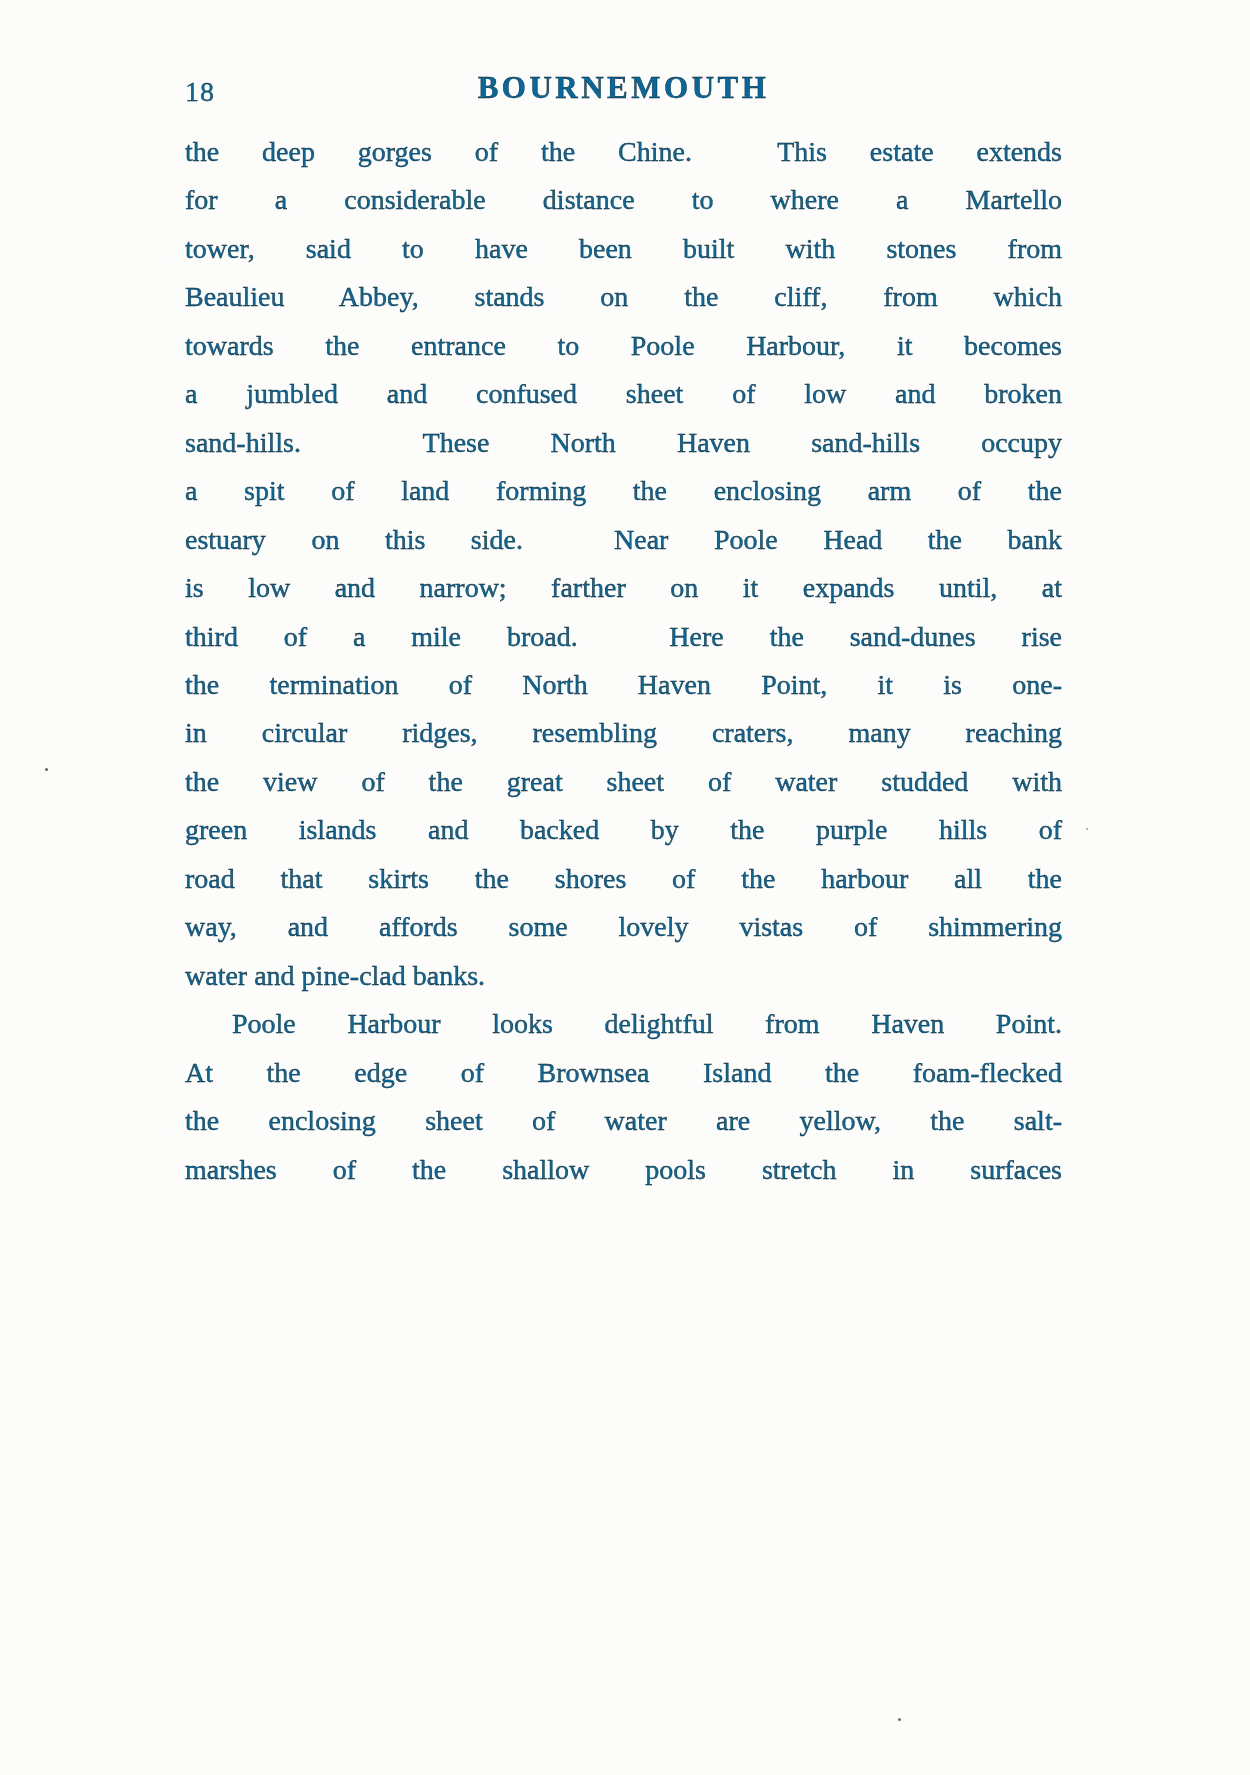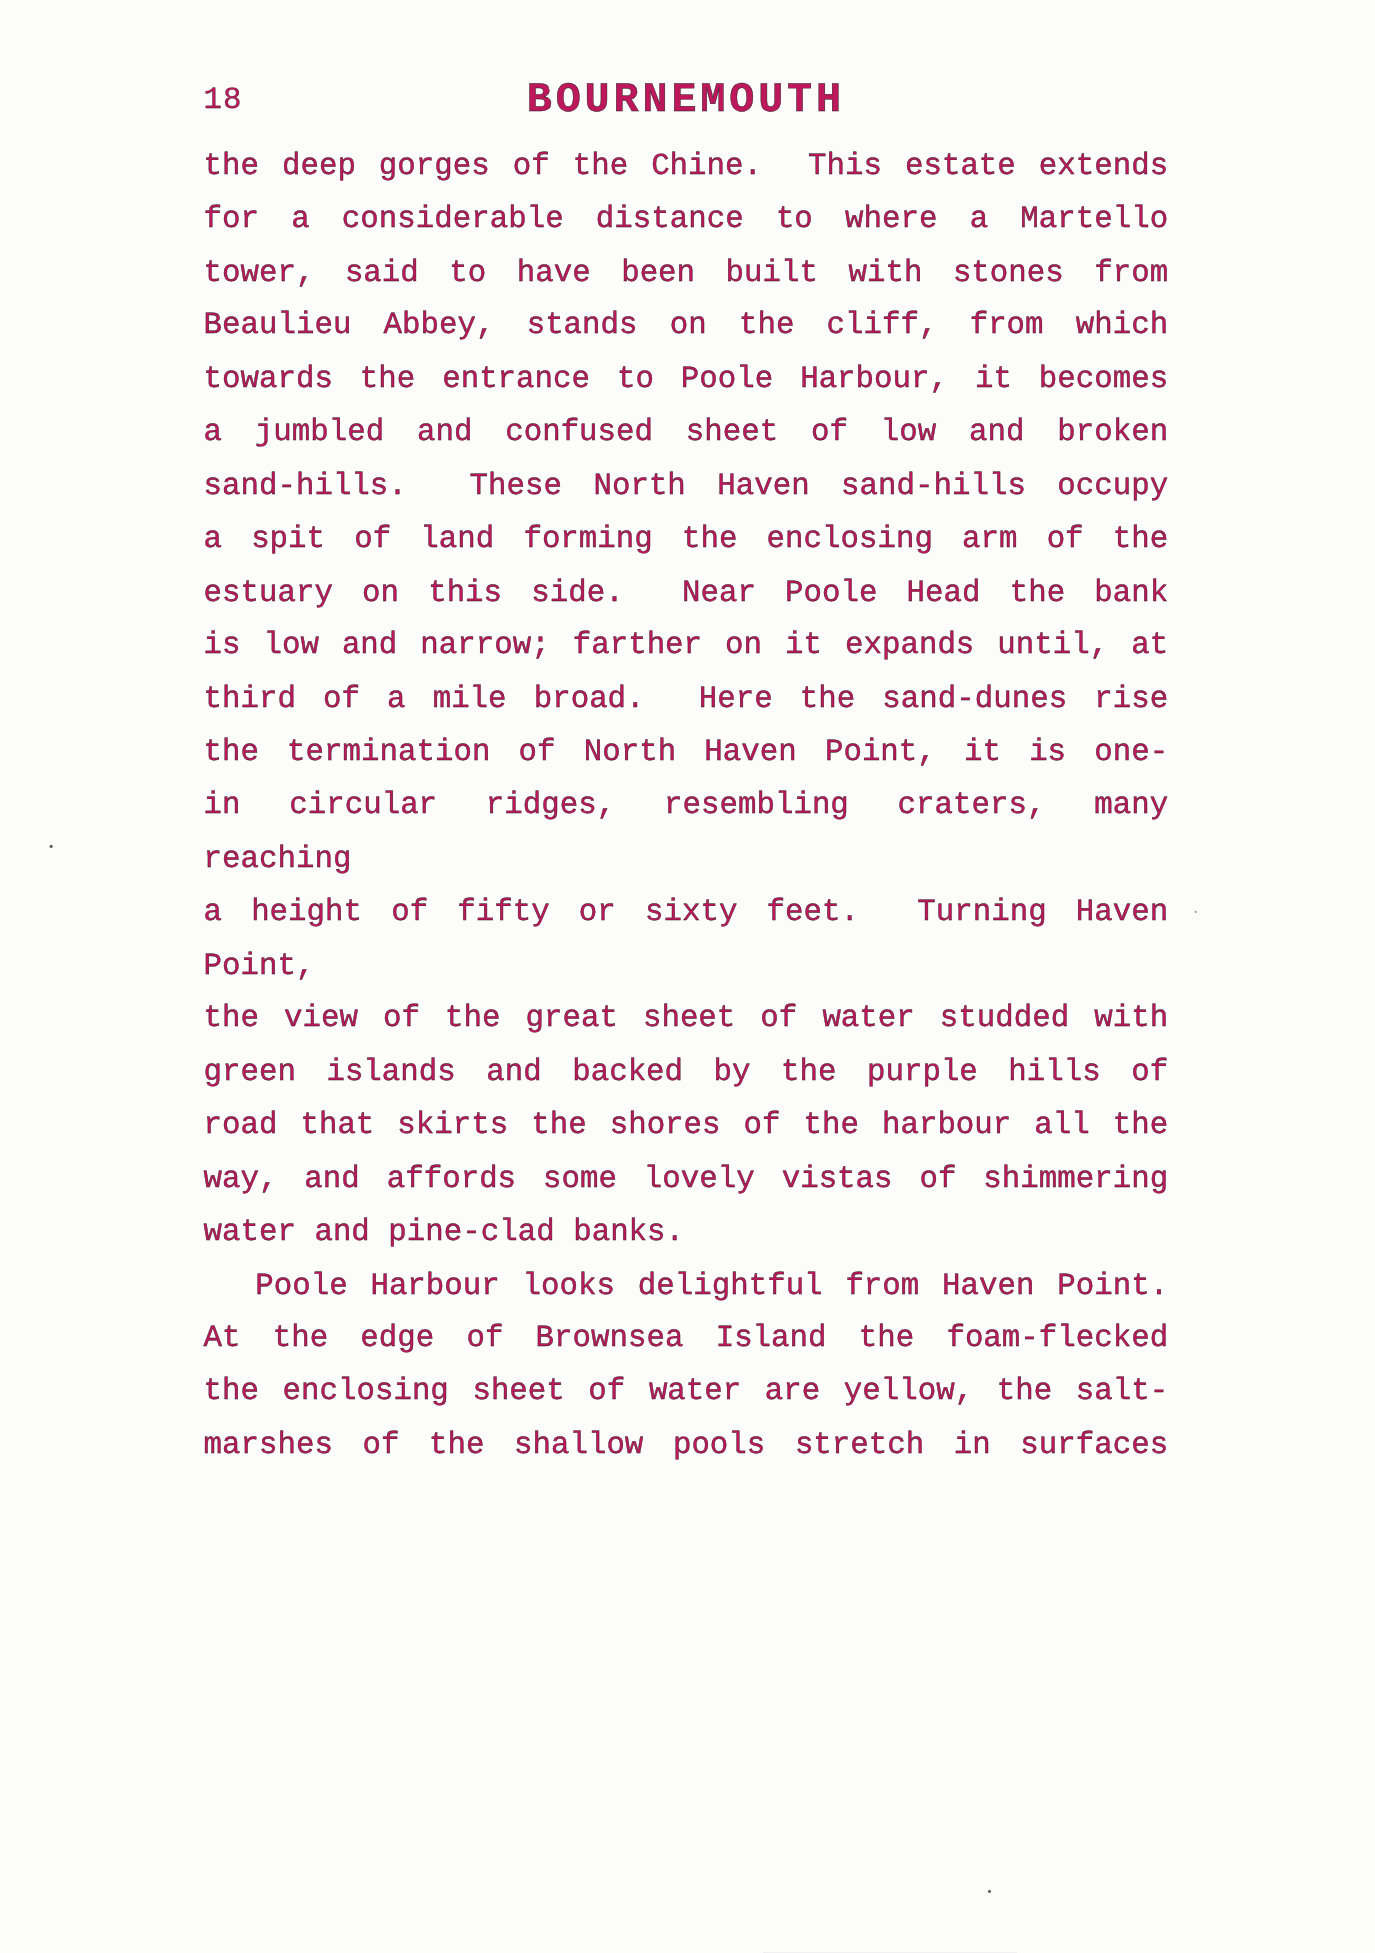--- a/index.html
+++ b/index.html
@@ -6,22 +6,22 @@
     margin: 0;
     padding: 0;
     background: #e8e8e8;
   }
   .page {
     position: relative;
     width: 1250px;
     height: 1775px;
     margin: 0 auto;
     background: #fcfcfb;
-    color: #be185d;
-    font-family: Liberation Mono, monospace;
+    color: #0369a1;
+    font-family: Liberation Serif, serif;
     overflow: hidden;
   }
   .header-row {
     position: absolute;
     left: 185px;
     top: 70px;
     width: 877px;
     height: 44px;
   }
   .page-number {
@@ -31,21 +31,21 @@
     font-size: 28px;
     letter-spacing: 1px;
     -webkit-text-stroke: 0.3px #191613;
   }
   .page-title {
     position: absolute;
     left: 0;
     right: 0;
     top: 0;
     text-align: center;
-    font-size: 38px;
+    font-size: 31px;
     font-weight: bold;
     letter-spacing: 3.5px;
     -webkit-text-stroke: 0.4px #191613;
   }
   .body-text {
     position: absolute;
     left: 185px;
     top: 128px;
     width: 877px;
   }
@@ -90,21 +90,20 @@
     <div class="line">Beaulieu Abbey, stands on the cliff, from which</div>
     <div class="line">towards the entrance to Poole Harbour, it becomes</div>
     <div class="line">a jumbled and confused sheet of low and broken</div>
     <div class="line">sand-hills.  These North Haven sand-hills occupy</div>
     <div class="line">a spit of land forming the enclosing arm of the</div>
     <div class="line">estuary on this side.  Near Poole Head the bank</div>
     <div class="line">is low and narrow; farther on it expands until, at</div>
     <div class="line">third of a mile broad.  Here the sand-dunes rise</div>
     <div class="line">the termination of North Haven Point, it is one-</div>
     <div class="line">in circular ridges, resembling craters, many reaching</div>
-    <div class="line">a height of fifty or sixty feet.  Turning Haven Point,</div>
     <div class="line">the view of the great sheet of water studded with</div>
     <div class="line">green islands and backed by the purple hills of</div>
     <div class="line">road that skirts the shores of the harbour all the</div>
     <div class="line">way, and affords some lovely vistas of shimmering</div>
     <div class="line para-end">water and pine-clad banks.</div>
     <div class="line indent">Poole Harbour looks delightful from Haven Point.</div>
     <div class="line">At the edge of Brownsea Island the foam-flecked</div>
     <div class="line">the enclosing sheet of water are yellow, the salt-</div>
     <div class="line">marshes of the shallow pools stretch in surfaces</div>
   </div>

